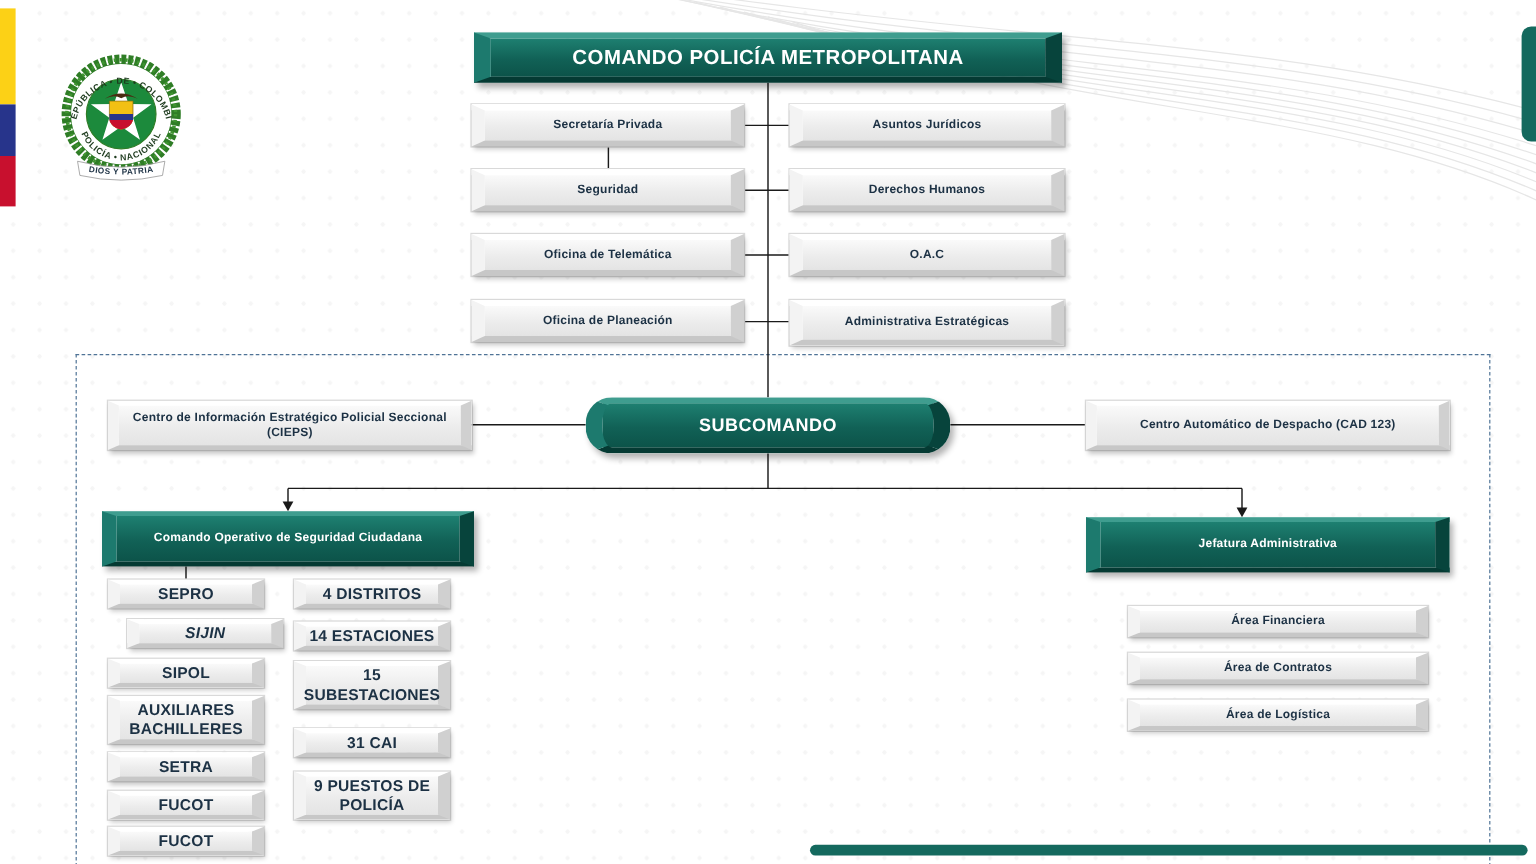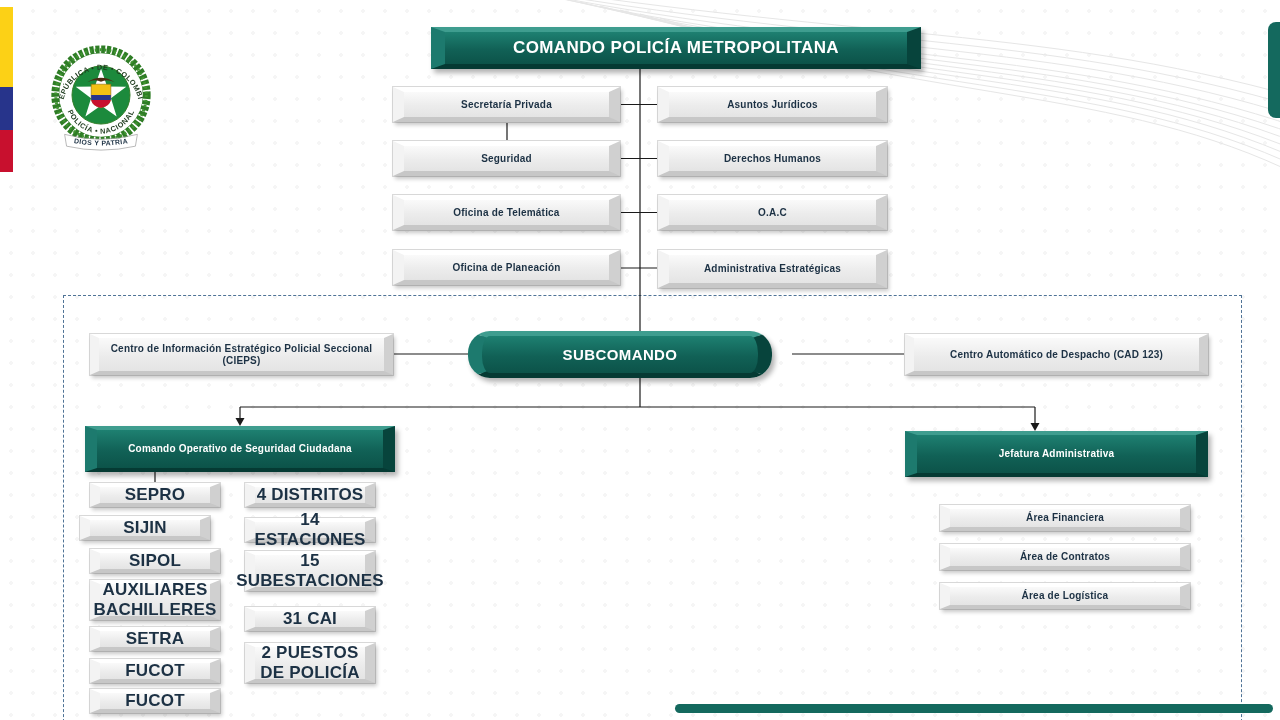--- a/index.html
+++ b/index.html
@@ -13,29 +13,29 @@
   .box{
     position:absolute;box-sizing:border-box;display:flex;align-items:center;justify-content:center;
     text-align:center;font-weight:bold;color:#1c3144;letter-spacing:.2px;line-height:1.2;
     background:linear-gradient(180deg,#fafafa,#ececec 55%,#e4e4e4);
     border-style:solid;border-width:5px 11px;
     border-top-color:#ffffff;border-left-color:#f3f3f3;
     border-right-color:#d0d0d0;border-bottom-color:#c7c7c7;
     box-shadow:2px 3px 4px rgba(0,0,0,.22), 0 0 0 1px #dadada;
     z-index:2;
   }
-  .box.small{border-width:4px 10px;font-size:17px;}
+  .box.small{border-width:4px 10px;font-size:13px;}
   .box.teal{
     background:linear-gradient(180deg,#20headline 0%,#0f5f54 100%);
     background:linear-gradient(180deg,#1e8071,#116156 55%,#0c5349);
     border-top-color:#3f9d8f;border-left-color:#1d7a6e;
     border-right-color:#07443c;border-bottom-color:#053a33;
     color:#ffffff;box-shadow:3px 4px 5px rgba(0,0,0,.3);
   }
-  .f17{font-size:17px;letter-spacing:.4px;margin-left:36px;}
+  .f17{font-size:17px;letter-spacing:.4px;}
   .f15{font-size:15px;letter-spacing:.4px;}
   .f13{font-size:10px;}
   
   .flagbar{position:absolute;left:0;top:7px;width:13px;height:165px;z-index:3;}
   .flagbar .y{height:80px;}
   .flagbar .b{height:43px;}
   .flagbar .r{height:42px;}
   .rightpill{position:absolute;left:1268px;top:22px;width:22px;height:96px;border-radius:8px;z-index:3;}
   .bottombar{position:absolute;left:675px;top:704px;width:598px;height:9px;border-radius:5px;z-index:4;}
   .dashedframe{position:absolute;left:63px;top:295px;width:1177px;height:460px;
@@ -132,38 +132,38 @@
   <div class="box f13" style="left:393px;top:87px;width:227px;height:35px;">Secretaría Privada</div>
   <div class="box f13" style="left:658px;top:87px;width:229px;height:35px;">Asuntos Jurídicos</div>
   <div class="box f13" style="left:393px;top:141px;width:227px;height:35px;">Seguridad</div>
   <div class="box f13" style="left:658px;top:141px;width:229px;height:35px;">Derechos Humanos</div>
   <div class="box f13" style="left:393px;top:195px;width:227px;height:35px;">Oficina de Telemática</div>
   <div class="box f13" style="left:658px;top:195px;width:229px;height:35px;">O.A.C</div>
   <div class="box f13" style="left:393px;top:250px;width:227px;height:35px;">Oficina de Planeación</div>
   <div class="box f13" style="left:658px;top:250px;width:229px;height:38px;">Administrativa Estratégicas</div>
 
   <div class="box f13" style="left:90px;top:334px;width:303px;height:41px;border-width:4px 9px;">Centro de Información Estratégico Policial Seccional (CIEPS)</div>
-  <div class="box teal f15" style="left:468px;top:331px;width:304px;height:47px;border-width:5px 14px;border-radius:22px;">SUBCOMANDO</div>
+  <div class="box teal f15" style="left:488px;top:331px;width:304px;height:47px;border-width:5px 14px;border-radius:22px;">SUBCOMANDO</div>
   <div class="box f13" style="left:905px;top:334px;width:303px;height:41px;border-width:4px 9px;">Centro Automático de Despacho (CAD 123)</div>
 
   <div class="box teal f13" style="left:85px;top:426px;width:310px;height:46px;border-width:4px 12px;">Comando Operativo de Seguridad Ciudadana</div>
 
   <div class="box small" style="left:90px;top:483px;width:130px;height:24px;">SEPRO</div>
-  <div class="box small" style="left:80px;top:516px;width:130px;height:24px;">SIJIN</div>
+  <div class="box small" style="left:106px;top:516px;width:130px;height:24px;font-style:italic;">SIJIN</div>
   <div class="box small" style="left:90px;top:549px;width:130px;height:24px;">SIPOL</div>
   <div class="box small" style="left:90px;top:580px;width:130px;height:40px;">AUXILIARES BACHILLERES</div>
   <div class="box small" style="left:90px;top:627px;width:130px;height:24px;">SETRA</div>
   <div class="box small" style="left:90px;top:659px;width:130px;height:24px;">FUCOT</div>
   <div class="box small" style="left:90px;top:689px;width:130px;height:24px;">FUCOT</div>
 
   <div class="box small" style="left:245px;top:483px;width:130px;height:24px;">4 DISTRITOS</div>
   <div class="box small" style="left:245px;top:518px;width:130px;height:24px;">14 ESTACIONES</div>
   <div class="box small" style="left:245px;top:551px;width:130px;height:40px;">15 SUBESTACIONES</div>
   <div class="box small" style="left:245px;top:607px;width:130px;height:24px;">31 CAI</div>
-  <div class="box small" style="left:245px;top:643px;width:130px;height:40px;">2 PUESTOS DE POLICÍA</div>
+  <div class="box small" style="left:245px;top:643px;width:130px;height:40px;">9 PUESTOS DE POLICÍA</div>
 
   <div class="box teal f13" style="left:905px;top:431px;width:303px;height:46px;border-width:4px 12px;">Jefatura Administrativa</div>
 
   <div class="box f13" style="left:940px;top:505px;width:250px;height:26px;border-width:4px 10px;">Área Financiera</div>
   <div class="box f13" style="left:940px;top:544px;width:250px;height:26px;border-width:4px 10px;">Área de Contratos</div>
   <div class="box f13" style="left:940px;top:583px;width:250px;height:26px;border-width:4px 10px;">Área de Logística</div>
 
   <div class="bottombar" style="background:#14695e;"></div>
   <div class="rightpill" style="background:#14695e;"></div>
 

